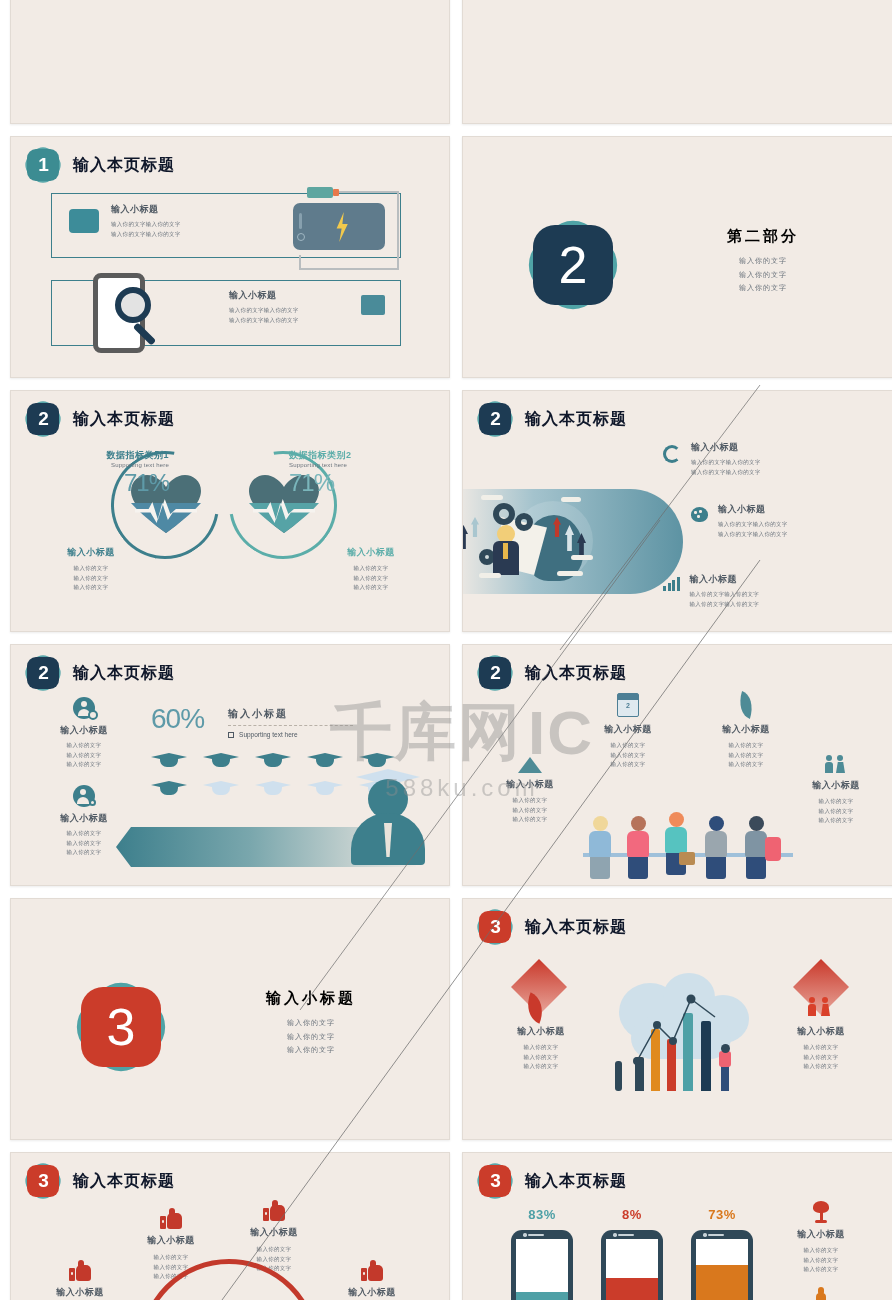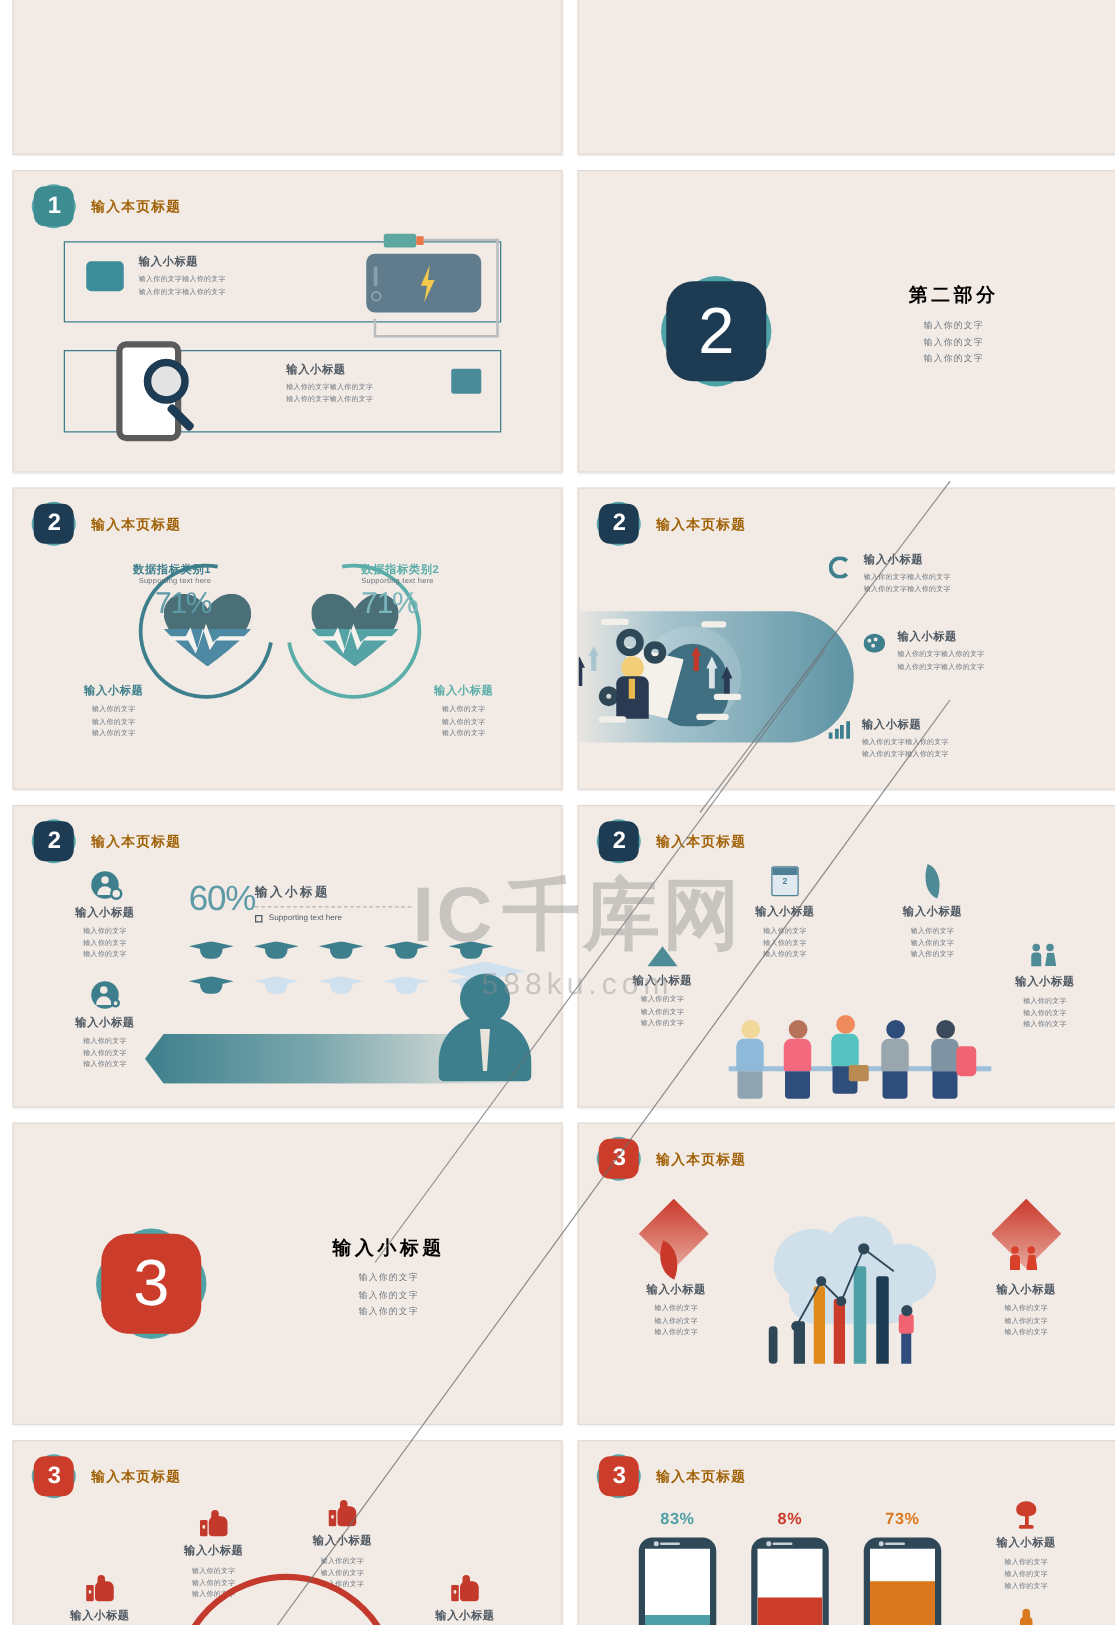--- a/index.html
+++ b/index.html
@@ -12,21 +12,21 @@
 
   
   .hdr { position:absolute; left:16px; top:12px; display:flex; align-items:center; gap:14px; z-index:6; }
   .badge { position:relative; width:32px; height:32px; display:flex; align-items:center; justify-content:center; }
   .badge .petal { position:absolute; inset:0; background:#59a7aa; border-radius:12px; transform:rotate(45deg); }
   .badge .sq { position:absolute; inset:0; border-radius:9px; display:flex; align-items:center; justify-content:center;
                color:#fff; font-size:19px; font-weight:700; font-family:"Liberation Sans",sans-serif; letter-spacing:-1px; }
   .badge.teal .sq { background:#3c8c92; }
   .badge.navy .sq { background:#1d3b53; }
   .badge.red  .sq { background:#cb3c2a; }
-  .slide-title { font-size:11px; font-weight:700; color:#a16207; letter-spacing:1px;text-align:right; }
+  .slide-title { font-size:16px; font-weight:700; color:#0f172a; letter-spacing:1px;text-align:right; }
 
   
   .sub-h  { font-size:9px; font-weight:700; color:#4f5963; letter-spacing:.5px; }
   .sub-h.teal { color:#3d7f8c; }
   .body-t { font-size:5.5px; color:#6a737c; line-height:1.75; letter-spacing:.3px; }
   .body-t.c { text-align:center; }
 
   
   .s3-box{position:absolute;border:1.5px solid #3d7f8c;}
   .powerbank{position:absolute;width:92px;height:47px;background:#5f7b8c;border-radius:7px;}
@@ -351,21 +351,21 @@
           <span style="position:absolute;left:16px;top:14px;width:7px;height:7px;border-radius:50%;border:2px solid #3d7f8c;background:#f2ebe5;"></span>
         </div>
         <div class="sub-h" style="margin-top:5px;">输入小标题</div>
         <div class="body-t c" style="margin-top:4px;">
           <div>输入你的文字</div>
           <div>输入你的文字</div>
           <div>输入你的文字</div>
         </div>
       </div>
 
-      <div style="position:absolute;left:140px;top:58px;display:flex;align-items:flex-start;gap:0;">
+      <div style="position:absolute;left:140px;top:58px;display:flex;align-items:flex-start;gap:24px;">
         <div class="bigpct">60%</div>
         <div style="width:125px;padding-top:4px;">
           <div class="sub-h" style="font-size:10px;letter-spacing:2px;">输入小标题</div>
           <div class="capline" style="margin-top:4px;"></div>
           <div style="display:flex;align-items:center;gap:5px;margin-top:5px;">
             <span style="width:6px;height:6px;border:1.2px solid #4f5963;display:inline-block;"></span>
             <span style="font-size:6.5px;color:#4f5963;">Supporting text here</span>
           </div>
         </div>
       </div>
@@ -721,18 +721,18 @@
   <svg class="diag" width="892" height="1300">
     <line x1="222" y1="1300" x2="760" y2="560" stroke="#6d6d6d" stroke-width="1" opacity=".75"></line>
     <line x1="330" y1="560" x2="800" y2="-10" stroke="#6d6d6d" stroke-width="1" opacity=".0"></line>
     <line x1="150" y1="1290" x2="690" y2="530" stroke="#6d6d6d" stroke-width="0" opacity="0"></line>
     <line x1="300" y1="1010" x2="660" y2="520" stroke="#6d6d6d" stroke-width="1" opacity=".7"></line>
     <line x1="560" y1="650" x2="760" y2="385" stroke="#6d6d6d" stroke-width="1" opacity=".7"></line>
   </svg>
 
   <div class="watermark" style="left:330px;top:690px;">
     <div style="display:flex;align-items:center;gap:6px;">
+      <span class="wm-txt">千库网</span>
       <span class="wm-txt">IC</span>
-      <span class="wm-txt">千库网</span>
     </div>
     <div class="wm-sub">588ku.com</div>
   </div>
 </div>
 
 </body></html>

